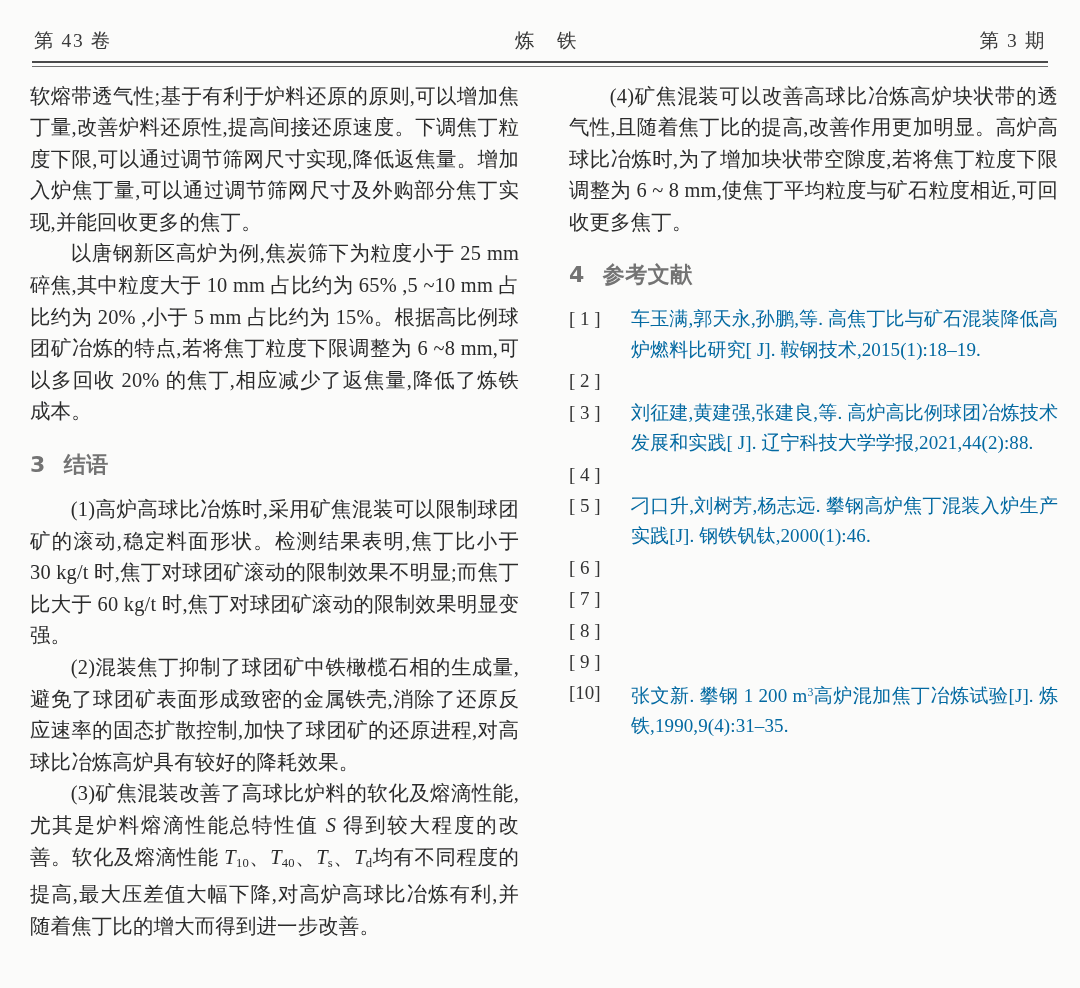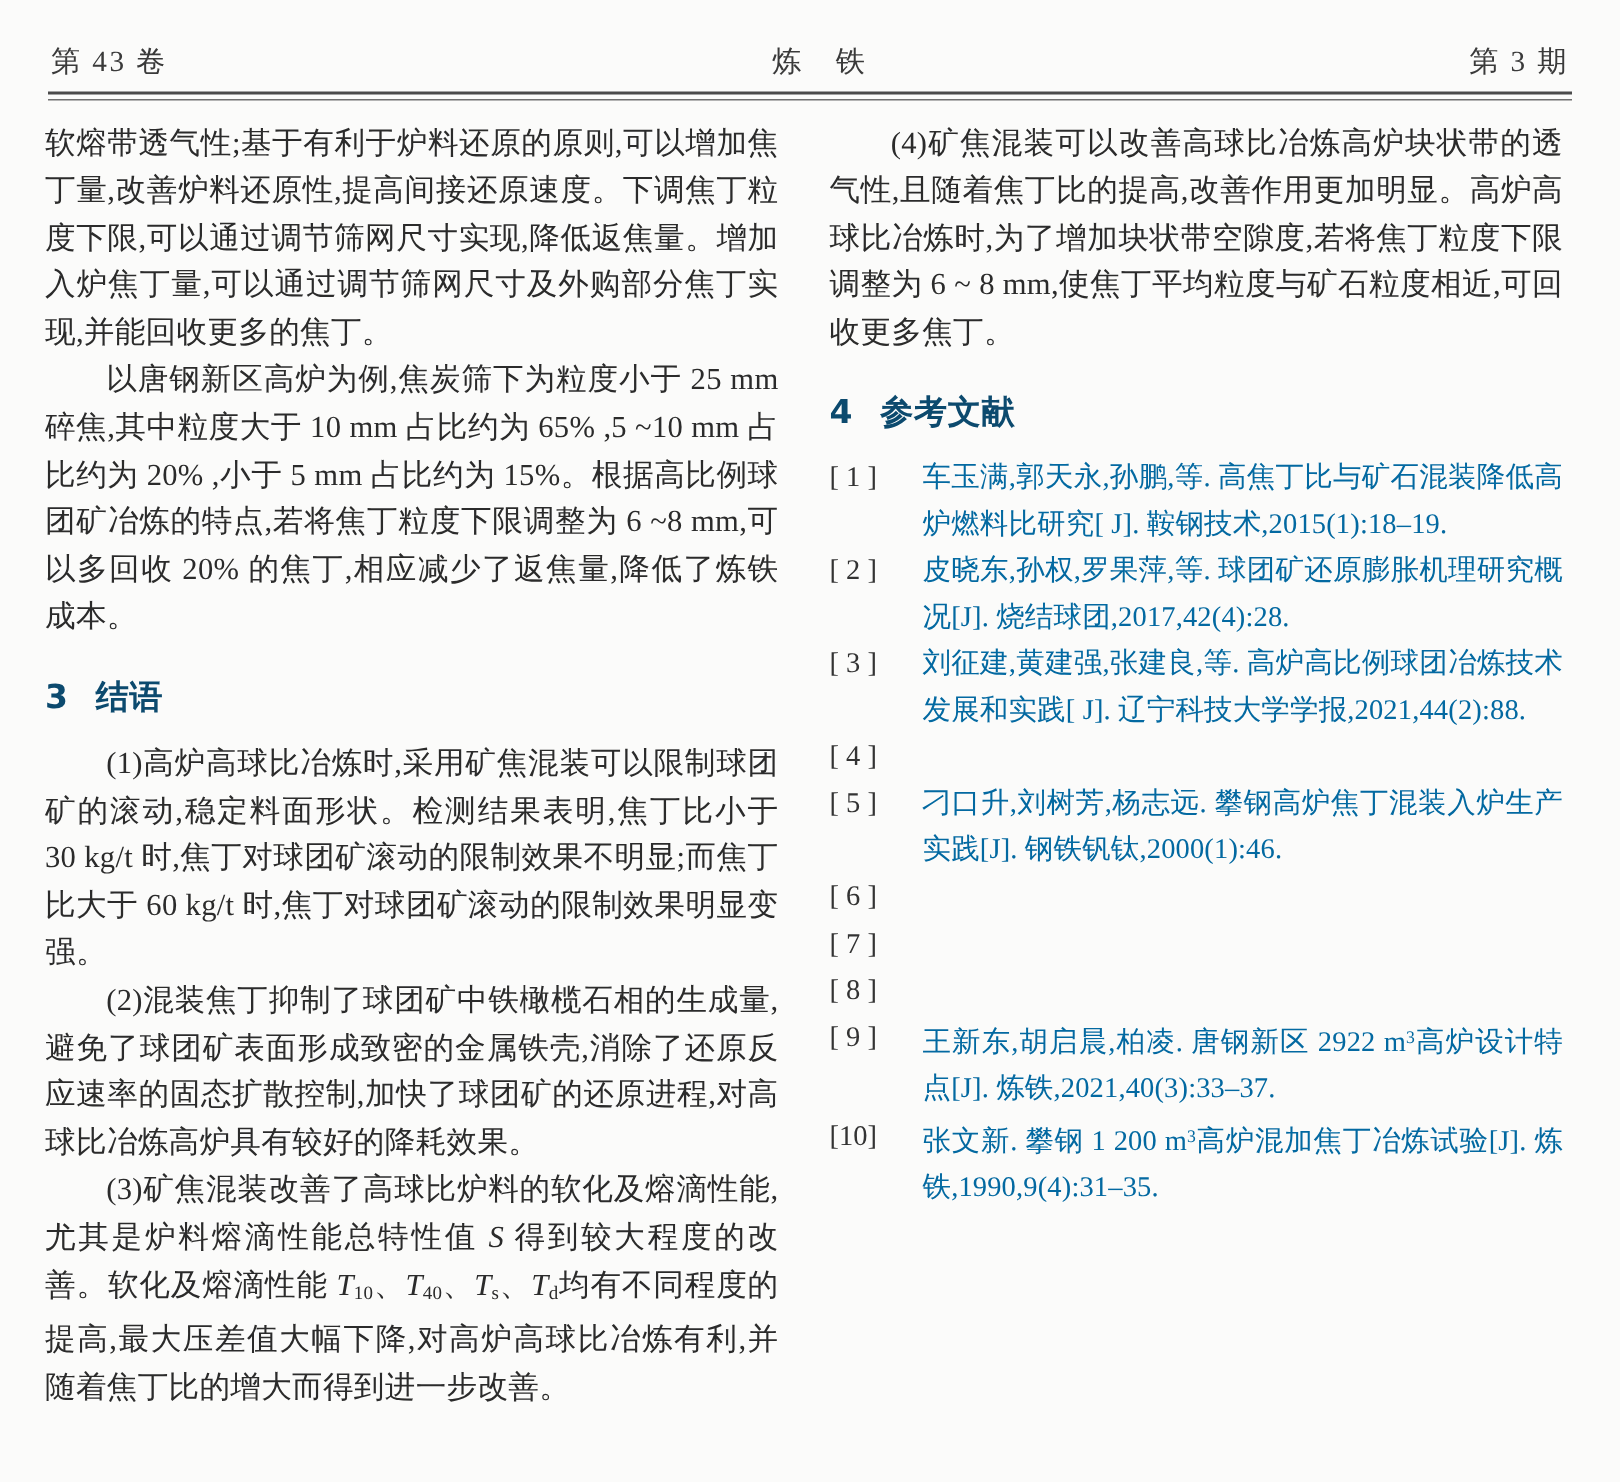--- a/index.html
+++ b/index.html
@@ -48,21 +48,21 @@
     margin: 3px 2px 0 2px;
     border-top: 2.1px solid #4a4a4a;
     border-bottom: 1px solid #6f6f6f;
     height: 2.5px;
     box-sizing: content-box;
   }
 
   
   .columns {
     display: flex;
-    gap: 34px;
+    gap: 50px;
     margin-top: 14px;
     align-items: flex-start;
   }
   .col {
     width: 489px;
     flex: 0 0 489px;
   }
 
   p.para {
     margin: 0;
@@ -74,21 +74,21 @@
     letter-spacing: 0.2px;
     color: #2b2b2b;
   }
   p.para.noindent { text-indent: 0; }
 
   h2.section {
     margin: 22px 0 14px 0;
     font-family: "DejaVu Sans", "Liberation Sans", sans-serif;
     font-size: 22px;
     font-weight: bold;
-    color: #0c4a6e;
+    color: #737373;
     letter-spacing: 0.5px;
   }
   h2.section .sec-num { margin-right: 18px; }
 
   
   ul.refs {
     list-style: none;
     margin: 0;
     padding: 0;
   }
@@ -152,21 +152,20 @@
         <span class="sec-num">4</span><span>参考文献</span>
       </h2>
 
       <ul class="refs">
           <li>
             <span class="ref-num">[ 1 ]</span>
             <span class="ref-text">车玉满,郭天永,孙鹏,等. 高焦丁比与矿石混装降低高炉燃料比研究[ J]. 鞍钢技术,2015(1):18–19.</span>
           </li>
           <li>
             <span class="ref-num">[ 2 ]</span>
-            <span class="ref-text">皮晓东,孙权,罗果萍,等. 球团矿还原膨胀机理研究概况[J]. 烧结球团,2017,42(4):28.</span>
           </li>
           <li>
             <span class="ref-num">[ 3 ]</span>
             <span class="ref-text">刘征建,黄建强,张建良,等. 高炉高比例球团冶炼技术发展和实践[ J]. 辽宁科技大学学报,2021,44(2):88.</span>
           </li>
           <li>
             <span class="ref-num">[ 4 ]</span>
           </li>
           <li>
             <span class="ref-num">[ 5 ]</span>
@@ -176,21 +175,20 @@
             <span class="ref-num">[ 6 ]</span>
           </li>
           <li>
             <span class="ref-num">[ 7 ]</span>
           </li>
           <li>
             <span class="ref-num">[ 8 ]</span>
           </li>
           <li>
             <span class="ref-num">[ 9 ]</span>
-            <span class="ref-text"><span>王新东,胡启晨,柏凌. 唐钢新区 2922 m</span><sup>3</sup><span>高炉设计特点[J]. 炼铁,2021,40(3):33–37.</span></span>
           </li>
           <li>
             <span class="ref-num">[10]</span>
             <span class="ref-text"><span>张文新. 攀钢 1 200 m</span><sup>3</sup><span>高炉混加焦丁冶炼试验[J]. 炼铁,1990,9(4):31–35.</span></span>
           </li>
         </ul>
     </div>
 
   </div>
 </div>

